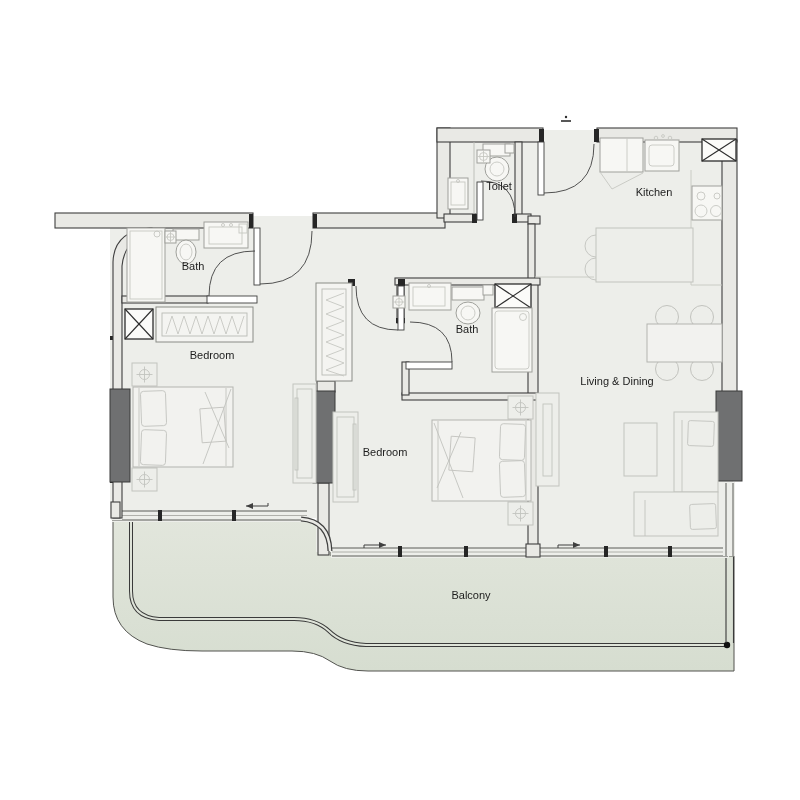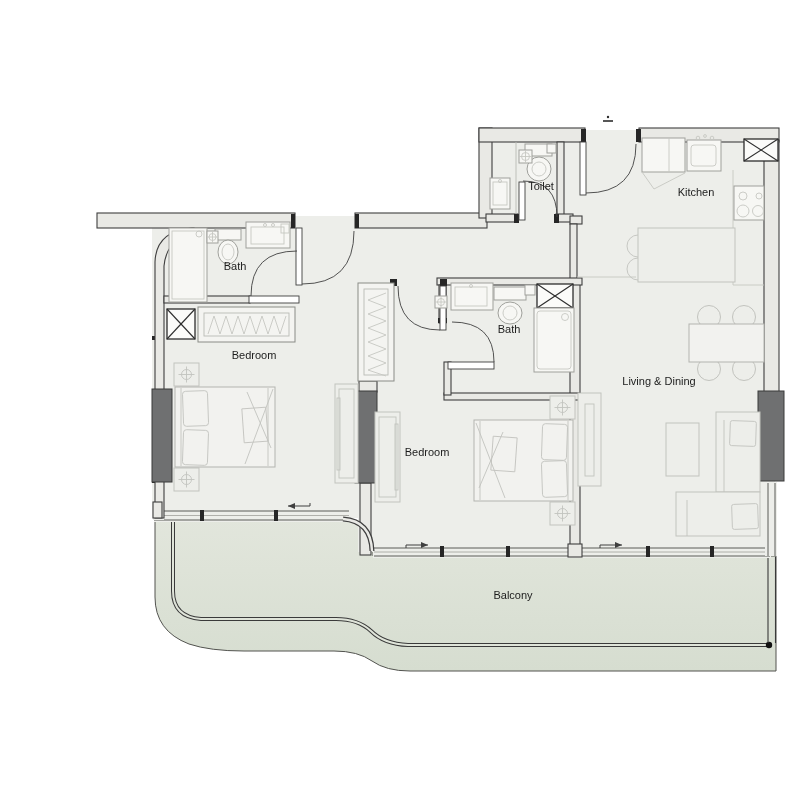--- a/index.html
+++ b/index.html
@@ -1,16 +1,16 @@
 <!DOCTYPE html>
 <html style="--floor: #edeeea; --wall_fill: #e9e9e5; --wall_line: #3f3f3f; --balcony_fill: #dfe4d9; --column_fill: #6f7071; --furniture_line: #c2c3be; --fixture_line: #9fa09b; --label_text: #1c1c1c;"><head>
 <meta charset="utf-8">
 <style>
   html,body{margin:0;padding:0;background:#ffffff;}
-  .stage{position:relative;width:676px;height:800px;background:#fff;font-family:"Liberation Sans",sans-serif;padding-left:42px;}
+  .stage{position:relative;width:676px;height:800px;background:#fff;font-family:"Liberation Sans",sans-serif;}
   svg{display:block;}
   .floor{fill:var(--floor,#edeeea);stroke:none;}
   .wall{fill:var(--wall_fill,#e9e9e5);stroke:var(--wall_line,#3f3f3f);stroke-width:1.1;}
   .jamb{fill:#262626;stroke:none;}
   .col{fill:var(--column_fill,#6f7071);stroke:#3a3a3a;stroke-width:1;}
   .winline{stroke:#4a4b47;stroke-width:0.9;fill:none;}
   .winmid{stroke:#9fa09b;stroke-width:0.8;fill:none;}
   .winfill{fill:var(--floor,#edeeea);stroke:none;}
   .arc{stroke:#3f3f3f;stroke-width:0.9;fill:none;}
   .leaf{fill:#ffffff;stroke:#3f3f3f;stroke-width:0.9;}

